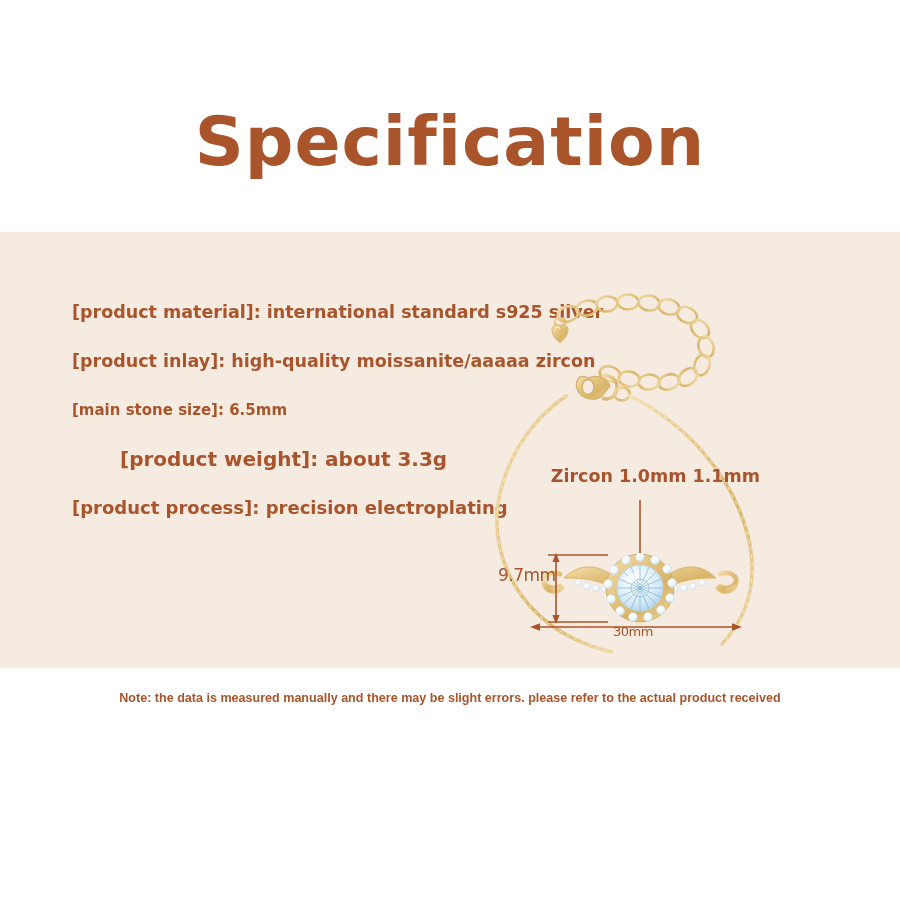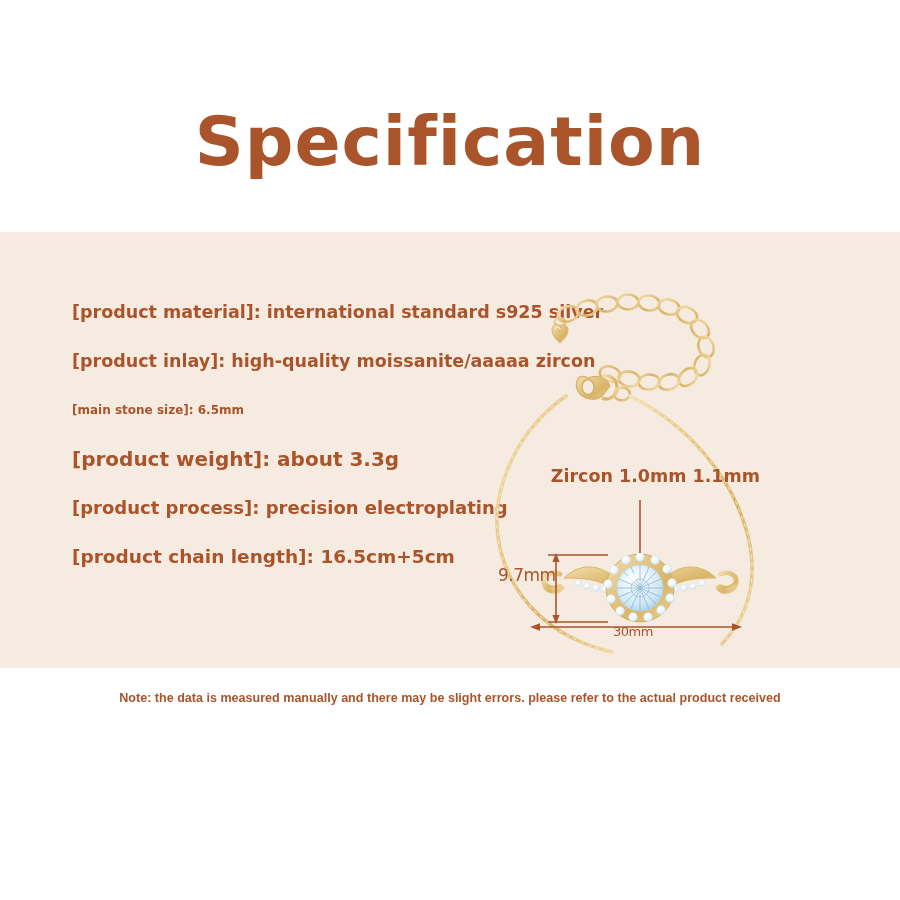--- a/index.html
+++ b/index.html
@@ -68,22 +68,22 @@
     color: #A9542A;
     font-weight: bold;
     font-family: "DejaVu Sans", sans-serif;
     height: 49px;
     line-height: 24px;
     white-space: nowrap;
   }
   .spec-line.s0 { font-size: 17.5px; }
   .spec-line.s1 { font-size: 17.5px; }
   .spec-line.s2 { font-size: 18px; }
-  .spec-line.s3 { font-size: 12px; }
-  .spec-line.s4 { font-size: 20px; }
+  .spec-line.s3 { font-size: 15px; }
+  .spec-line.s4 { font-size: 20px; margin-left: 48px; }
   .spec-line.s5 { font-size: 18px; }
   .spec-line.s6 { font-size: 18.5px; }
 
   
   .bracelet-figure {
     position: absolute;
     left: 460px;
     top: 248px;
     width: 360px;
     height: 410px;
@@ -157,21 +157,20 @@
   <div class="page-title">Specification</div>
 
   <div class="cream-band"></div>
 
   <div class="spec-list">
     <div class="spec-line s0">[product material]: international standard s925 silver</div>
     <div class="spec-line s1">[product inlay]: high-quality moissanite/aaaaa zircon</div>
     <div class="spec-line s3">[main stone size]: 6.5mm</div>
     <div class="spec-line s4">[product weight]: about 3.3g</div>
     <div class="spec-line s5">[product process]: precision electroplating</div>
-    <div class="spec-line s6">[product chain length]: 16.5cm+5cm</div>
   </div>
 
   <div class="bracelet-figure">
     <svg width="360" height="410" viewBox="0 0 360 410" xmlns="http://www.w3.org/2000/svg">
       <defs>
         <linearGradient id="goldGrad" x1="0" y1="0" x2="1" y2="1">
           <stop offset="0%" stop-color="#F3DFAF"></stop>
           <stop offset="35%" stop-color="#E5C684"></stop>
           <stop offset="65%" stop-color="#D9B467"></stop>
           <stop offset="100%" stop-color="#EFD7A2"></stop>

